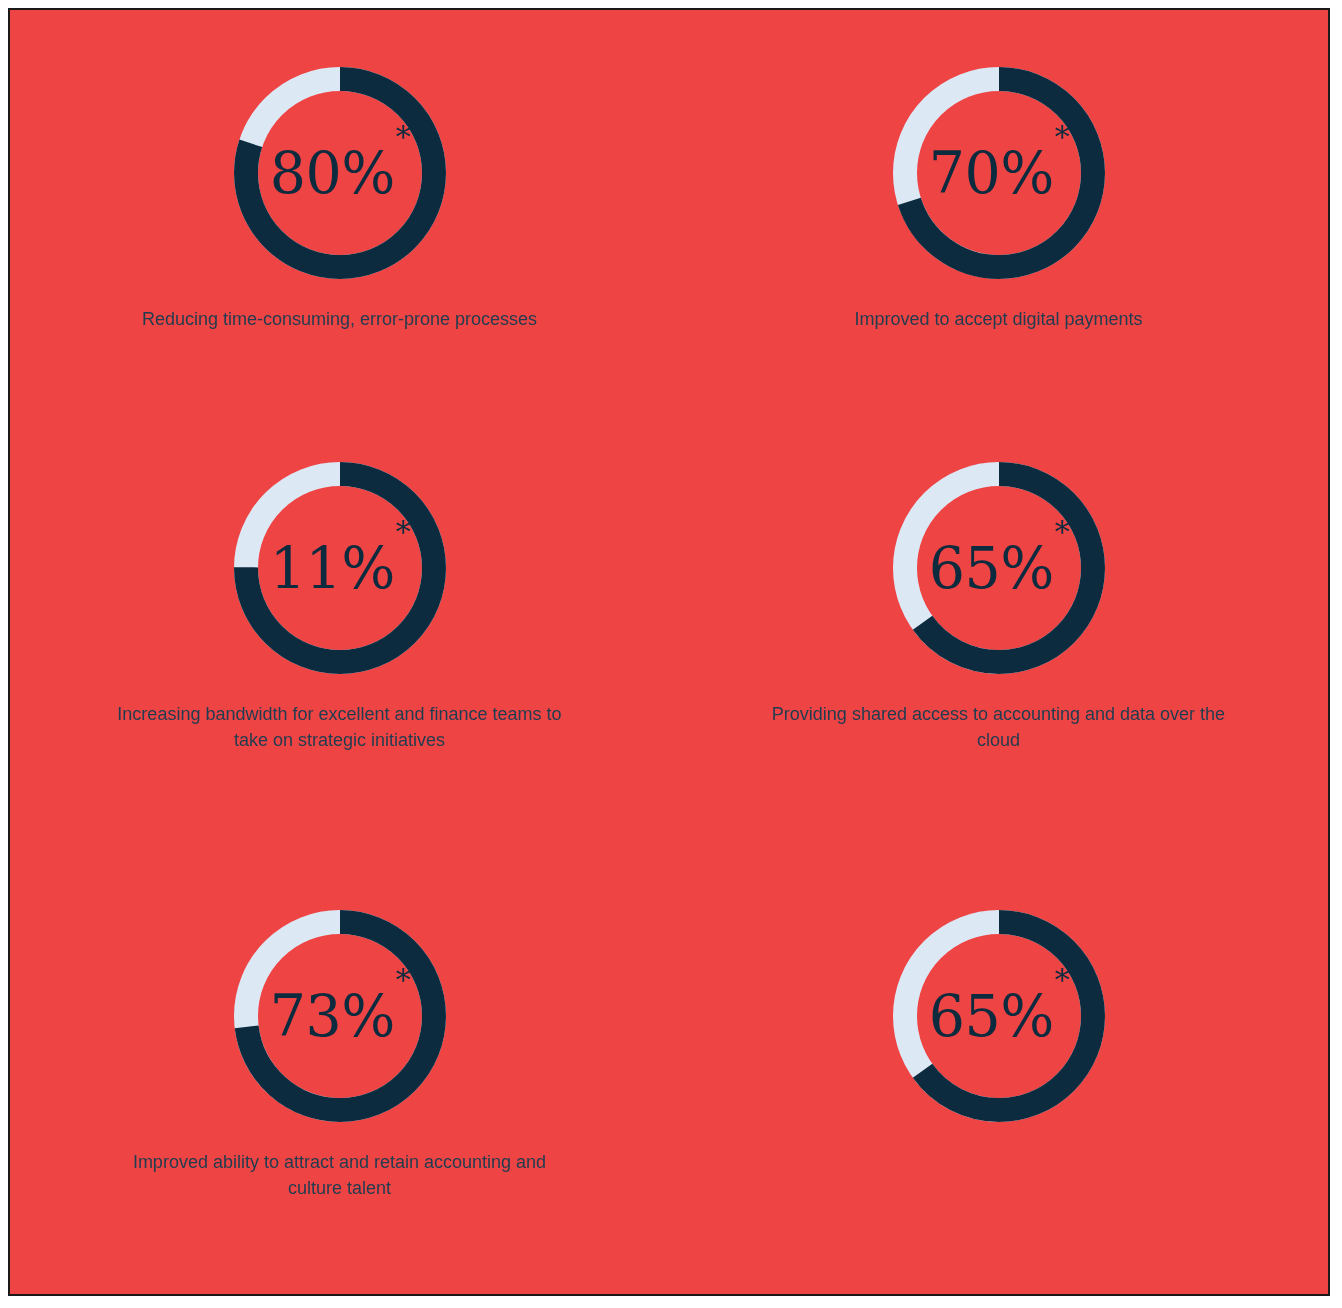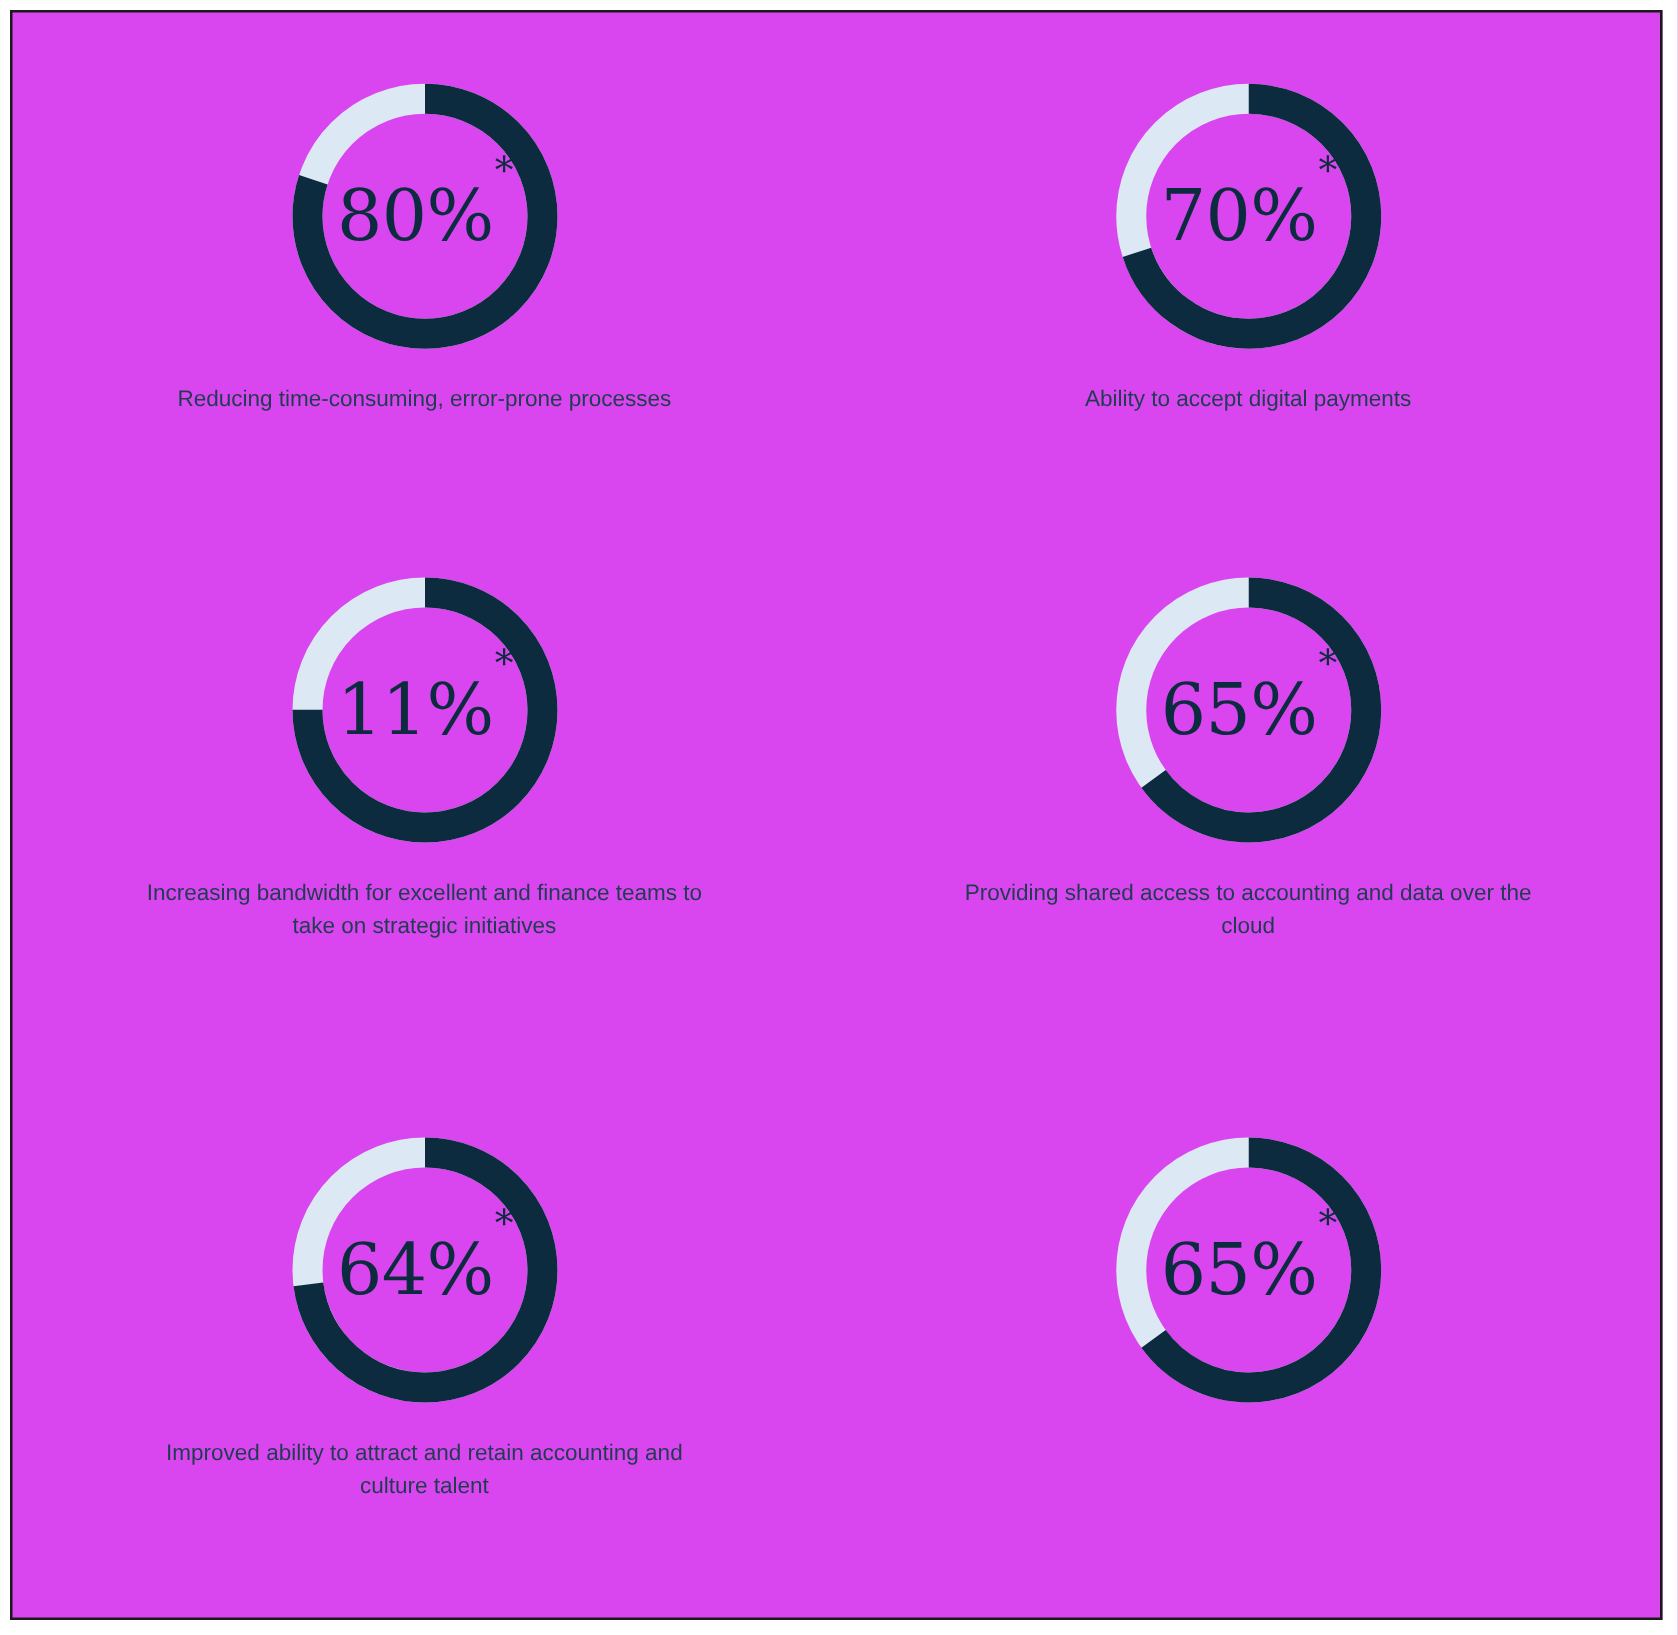--- a/index.html
+++ b/index.html
@@ -103,21 +103,21 @@
     line-height: 1.44;
     color: #1f3c50;
     font-weight: 400;
   }
 
   .label-narrow { max-width: 450px; }
 </style>
 </head>
 <body style="background: rgb(255, 255, 255);">
 
-<div class="canvas" style="border-color: rgb(26, 26, 26); background: #d946ef; text-decoration: underline;">
+<div class="canvas" style="border-color: rgb(26, 26, 26); background: #ef4444; text-decoration: underline;">
   <div class="grid">
 
     <div class="stat-cell row-1">
       <div class="donut-wrap">
         <svg class="donut-svg" viewBox="0 0 216 216">
           <circle class="track" cx="108" cy="108" r="94" fill="none" stroke-width="24" stroke="#dde8f5"></circle>
           <circle class="arc" cx="108" cy="108" r="94" fill="none" stroke-width="24" transform="rotate(-90 108 108)" stroke="#0d2b3e" stroke-dasharray="472.49553509990494 118.1238837749762" stroke-dashoffset="0"></circle>
         </svg>
         <div class="donut-center">
           <div class="pct-text" style="color: rgb(13, 43, 62);"><span>80%</span><sup class="pct-star" style="color: rgb(13, 43, 62);">*</sup></div>
@@ -129,21 +129,21 @@
     <div class="stat-cell row-1">
       <div class="donut-wrap">
         <svg class="donut-svg" viewBox="0 0 216 216">
           <circle class="track" cx="108" cy="108" r="94" fill="none" stroke-width="24" stroke="#dde8f5"></circle>
           <circle class="arc" cx="108" cy="108" r="94" fill="none" stroke-width="24" transform="rotate(-90 108 108)" stroke="#0d2b3e" stroke-dasharray="413.4335932124168 177.18582566246437" stroke-dashoffset="0"></circle>
         </svg>
         <div class="donut-center">
           <div class="pct-text" style="color: rgb(13, 43, 62); text-align: right;"><span>70%</span><sup class="pct-star" style="color: rgb(13, 43, 62);">*</sup></div>
         </div>
       </div>
-      <div class="stat-label" style="color: rgb(31, 60, 80);">Ability to accept digital payments</div>
+      <div class="stat-label" style="color: rgb(31, 60, 80);">Improved to accept digital payments</div>
     </div>
 
     <div class="stat-cell row-2">
       <div class="donut-wrap">
         <svg class="donut-svg" viewBox="0 0 216 216">
           <circle class="track" cx="108" cy="108" r="94" fill="none" stroke-width="24" stroke="#dde8f5"></circle>
           <circle class="arc" cx="108" cy="108" r="94" fill="none" stroke-width="24" transform="rotate(-90 108 108)" stroke="#0d2b3e" stroke-dasharray="442.96456415616086 147.6548547187203" stroke-dashoffset="0"></circle>
         </svg>
         <div class="donut-center">
           <div class="pct-text" style="color: rgb(13, 43, 62);"><span>11%</span><sup class="pct-star" style="color: rgb(13, 43, 62);">*</sup></div>
@@ -165,21 +165,21 @@
       <div class="stat-label" style="color: rgb(31, 60, 80);">Providing shared access to accounting and data over the cloud</div>
     </div>
 
     <div class="stat-cell row-3">
       <div class="donut-wrap">
         <svg class="donut-svg" viewBox="0 0 216 216">
           <circle class="track" cx="108" cy="108" r="94" fill="none" stroke-width="24" stroke="#dde8f5"></circle>
           <circle class="arc" cx="108" cy="108" r="94" fill="none" stroke-width="24" transform="rotate(-90 108 108)" stroke="#0d2b3e" stroke-dasharray="431.1521757786632 159.46724309621794" stroke-dashoffset="0"></circle>
         </svg>
         <div class="donut-center">
-          <div class="pct-text" style="color: rgb(13, 43, 62);"><span>64%</span><sup class="pct-star" style="color: rgb(13, 43, 62);">*</sup></div>
+          <div class="pct-text" style="color: rgb(13, 43, 62);"><span>73%</span><sup class="pct-star" style="color: rgb(13, 43, 62);">*</sup></div>
         </div>
       </div>
       <div class="stat-label label-narrow" style="color: rgb(31, 60, 80);">Improved ability to attract and retain accounting and culture talent</div>
     </div>
 
     <div class="stat-cell row-3">
       <div class="donut-wrap">
         <svg class="donut-svg" viewBox="0 0 216 216">
           <circle class="track" cx="108" cy="108" r="94" fill="none" stroke-width="24" stroke="#dde8f5"></circle>
           <circle class="arc" cx="108" cy="108" r="94" fill="none" stroke-width="24" transform="rotate(-90 108 108)" stroke="#0d2b3e" stroke-dasharray="383.90262226867276 206.7167966062084" stroke-dashoffset="0"></circle>

